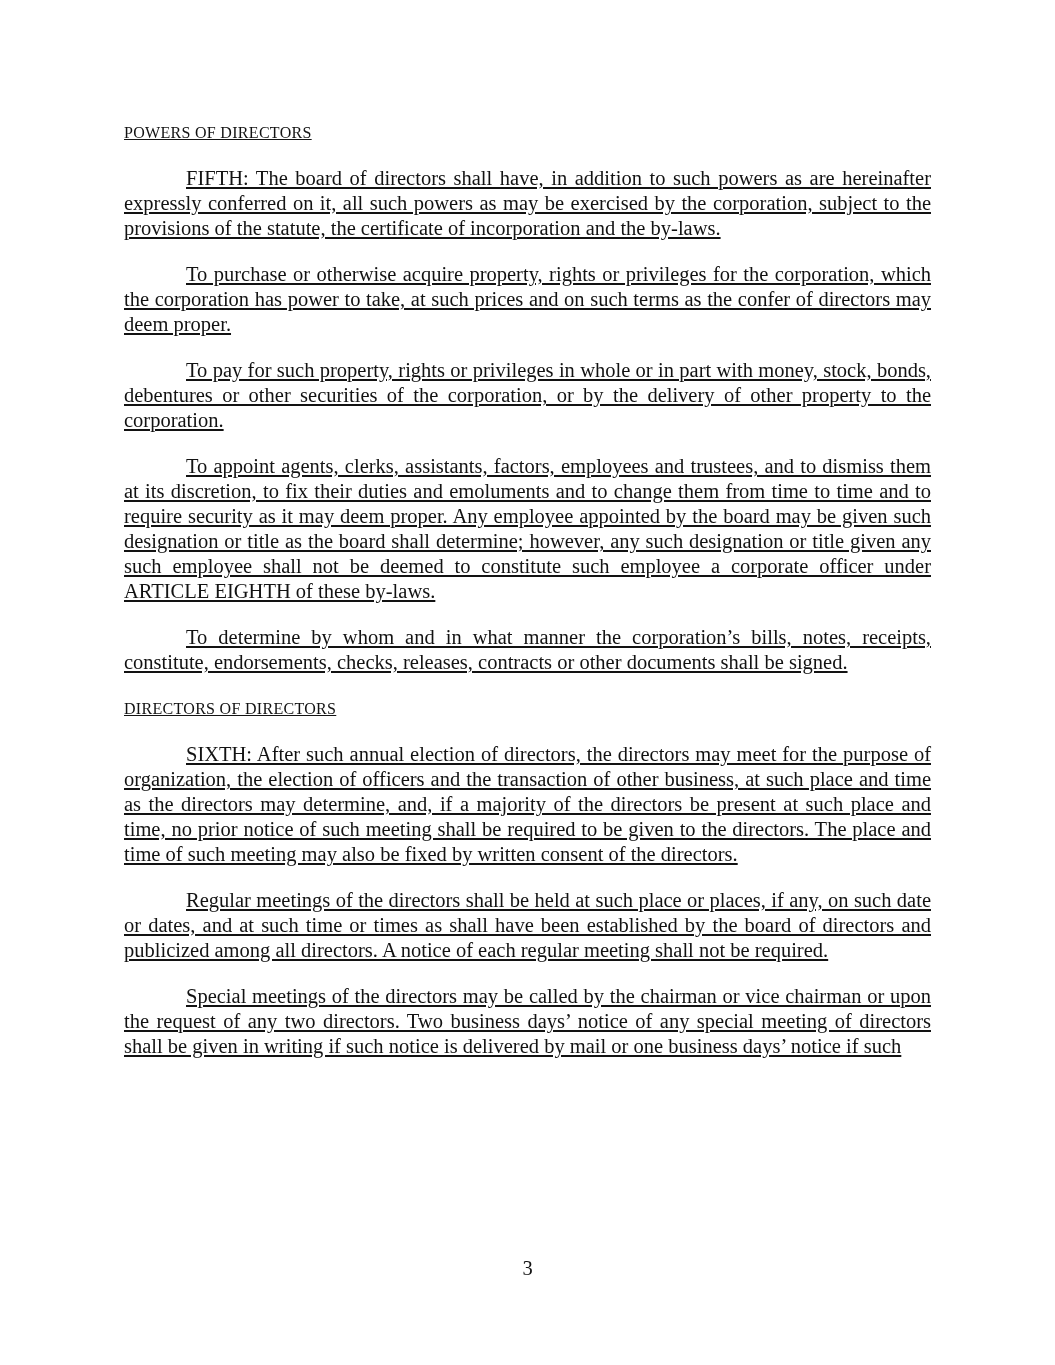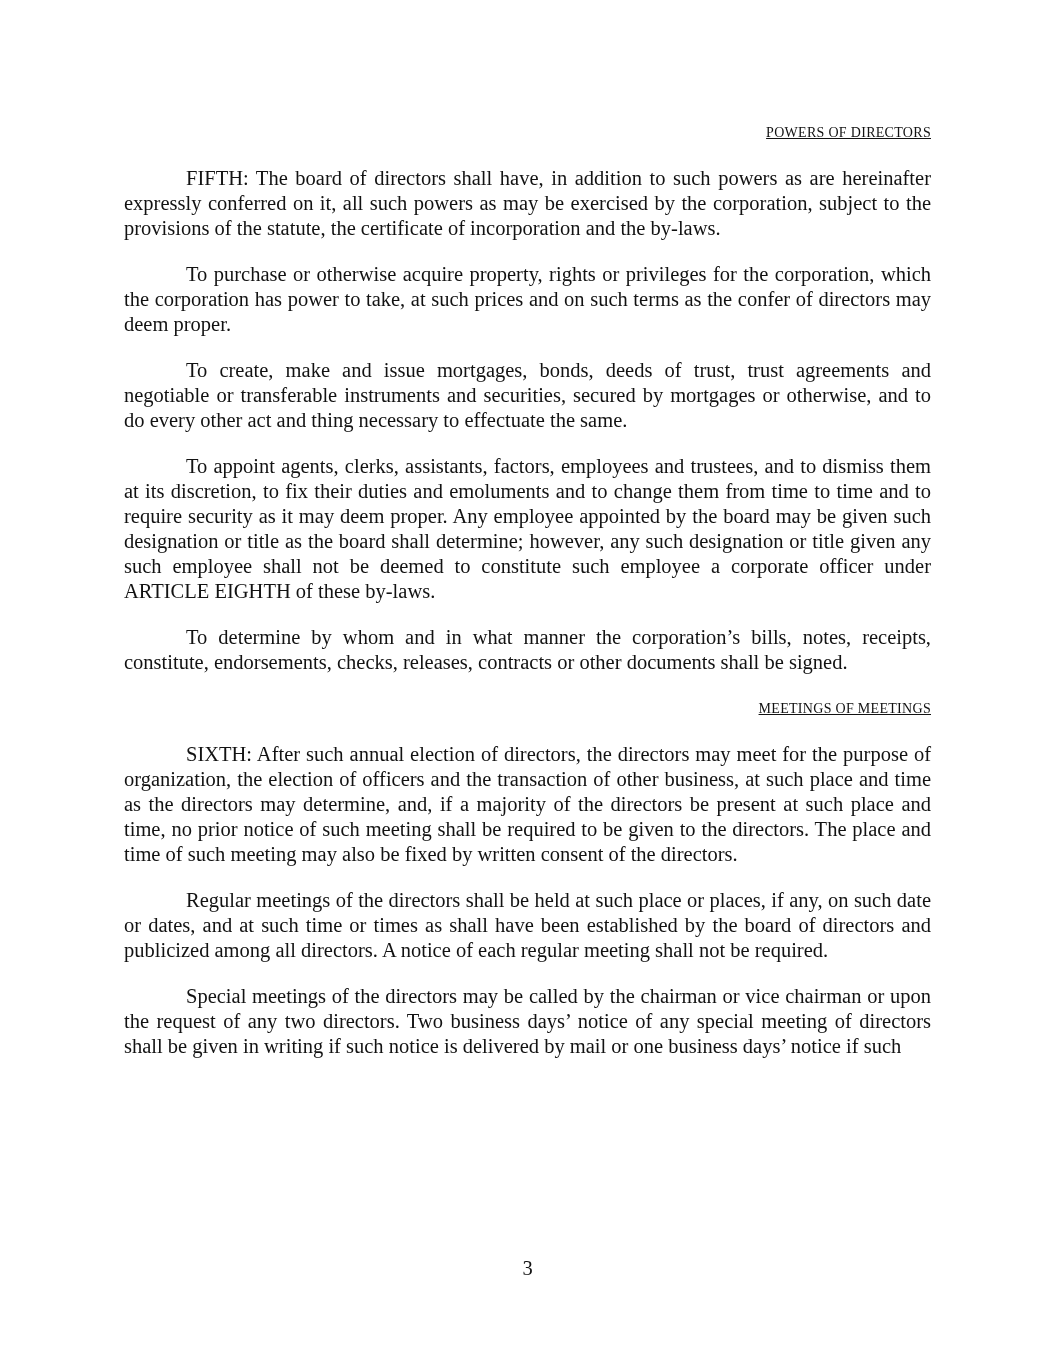--- a/index.html
+++ b/index.html
@@ -19,34 +19,35 @@
     box-sizing: border-box;
     overflow: hidden;
   }
   .content {
     position: absolute;
     left: 124px;
     top: 120px;
     width: 807px;
   }
   .heading {
-    font-size: 14px;
+    font-size: 16px;
     font-weight: normal;
     letter-spacing: 0.3px;
-    text-align: right;
+    text-align: left;
     text-decoration: underline;
     margin: 0 0 21px 0;
   }
   .heading.second {
     margin-top: 4px;
   }
   .para {
     margin: 0 0 21px 0;
     text-align: justify;
     text-indent: 62px;
+    text-decoration: underline;
   }
   .page-number {
     position: absolute;
     left: 0;
     top: 1256px;
     width: 100%;
     text-align: center;
   }
 </style>
 </head>
@@ -55,29 +56,29 @@
 <div class="page">
   <div class="content">
 
     <h1 class="heading">POWERS OF DIRECTORS</h1>
 
     <p class="para">FIFTH: The board of directors shall have, in addition to such powers as are hereinafter expressly conferred on it, all such powers as may be exercised by the corporation, subject to the provisions of the statute, the certificate of incorporation and the by-laws.</p>
 
 
     <p class="para">To purchase or otherwise acquire property, rights or privileges for the corporation, which the corporation has power to take, at such prices and on such terms as the confer of directors may deem proper.</p>
 
+    <p class="para">To pay for such property, rights or privileges in whole or in part with money, stock, bonds, debentures or other securities of the corporation, or by the delivery of other property to the corporation.</p>
 
-    <p class="para">To create, make and issue mortgages, bonds, deeds of trust, trust agreements and negotiable or transferable instruments and securities, secured by mortgages or otherwise, and to do every other act and thing necessary to effectuate the same.</p>
 
     <p class="para">To appoint agents, clerks, assistants, factors, employees and trustees, and to dismiss them at its discretion, to fix their duties and emoluments and to change them from time to time and to require security as it may deem proper.  Any employee appointed by the board may be given such designation or title as the board shall determine; however, any such designation or title given any such employee shall not be deemed to constitute such employee a corporate officer under ARTICLE EIGHTH of these by-laws.</p>
 
 
     <p class="para">To determine by whom and in what manner the corporation’s bills, notes, receipts, constitute, endorsements, checks, releases, contracts or other documents shall be signed.</p>
 
-    <h1 class="heading second">MEETINGS OF MEETINGS</h1>
+    <h1 class="heading second">DIRECTORS OF DIRECTORS</h1>
 
     <p class="para">SIXTH: After such annual election of directors, the directors may meet for the purpose of organization, the election of officers and the transaction of other business, at such place and time as the directors may determine, and, if a majority of the directors be present at such place and time, no prior notice of such meeting shall be required to be given to the directors.  The place and time of such meeting may also be fixed by written consent of the directors.</p>
 
     <p class="para">Regular meetings of the directors shall be held at such place or places, if any, on such date or dates, and at such time or times as shall have been established by the board of directors and publicized among all directors.  A notice of each regular meeting shall not be required.</p>
 
     <p class="para">Special meetings of the directors may be called by the chairman or vice chairman or upon the request of any two directors.  Two business days’ notice of any special meeting of directors shall be given in writing if such notice is delivered by mail or one business days’ notice if such</p>
 
   </div>
 
   <div class="page-number">3</div>

